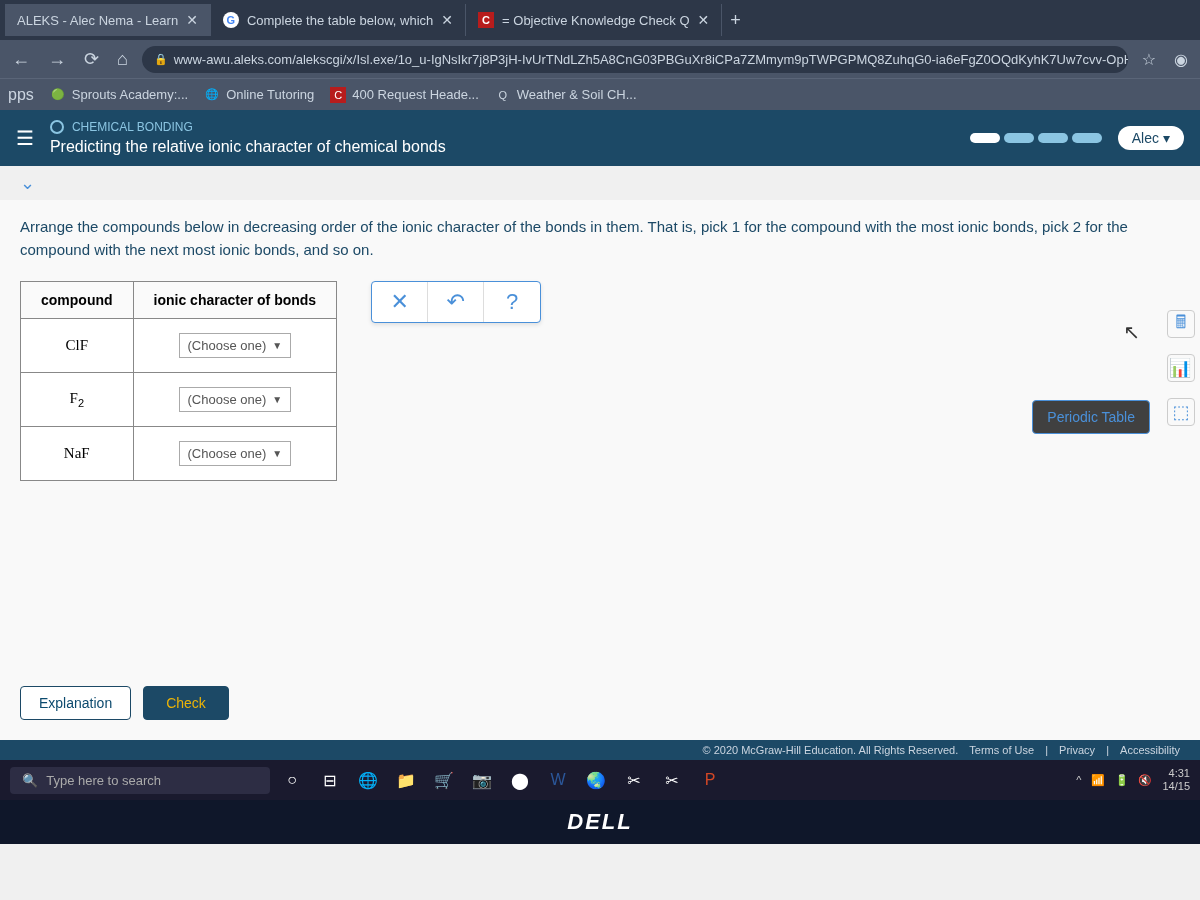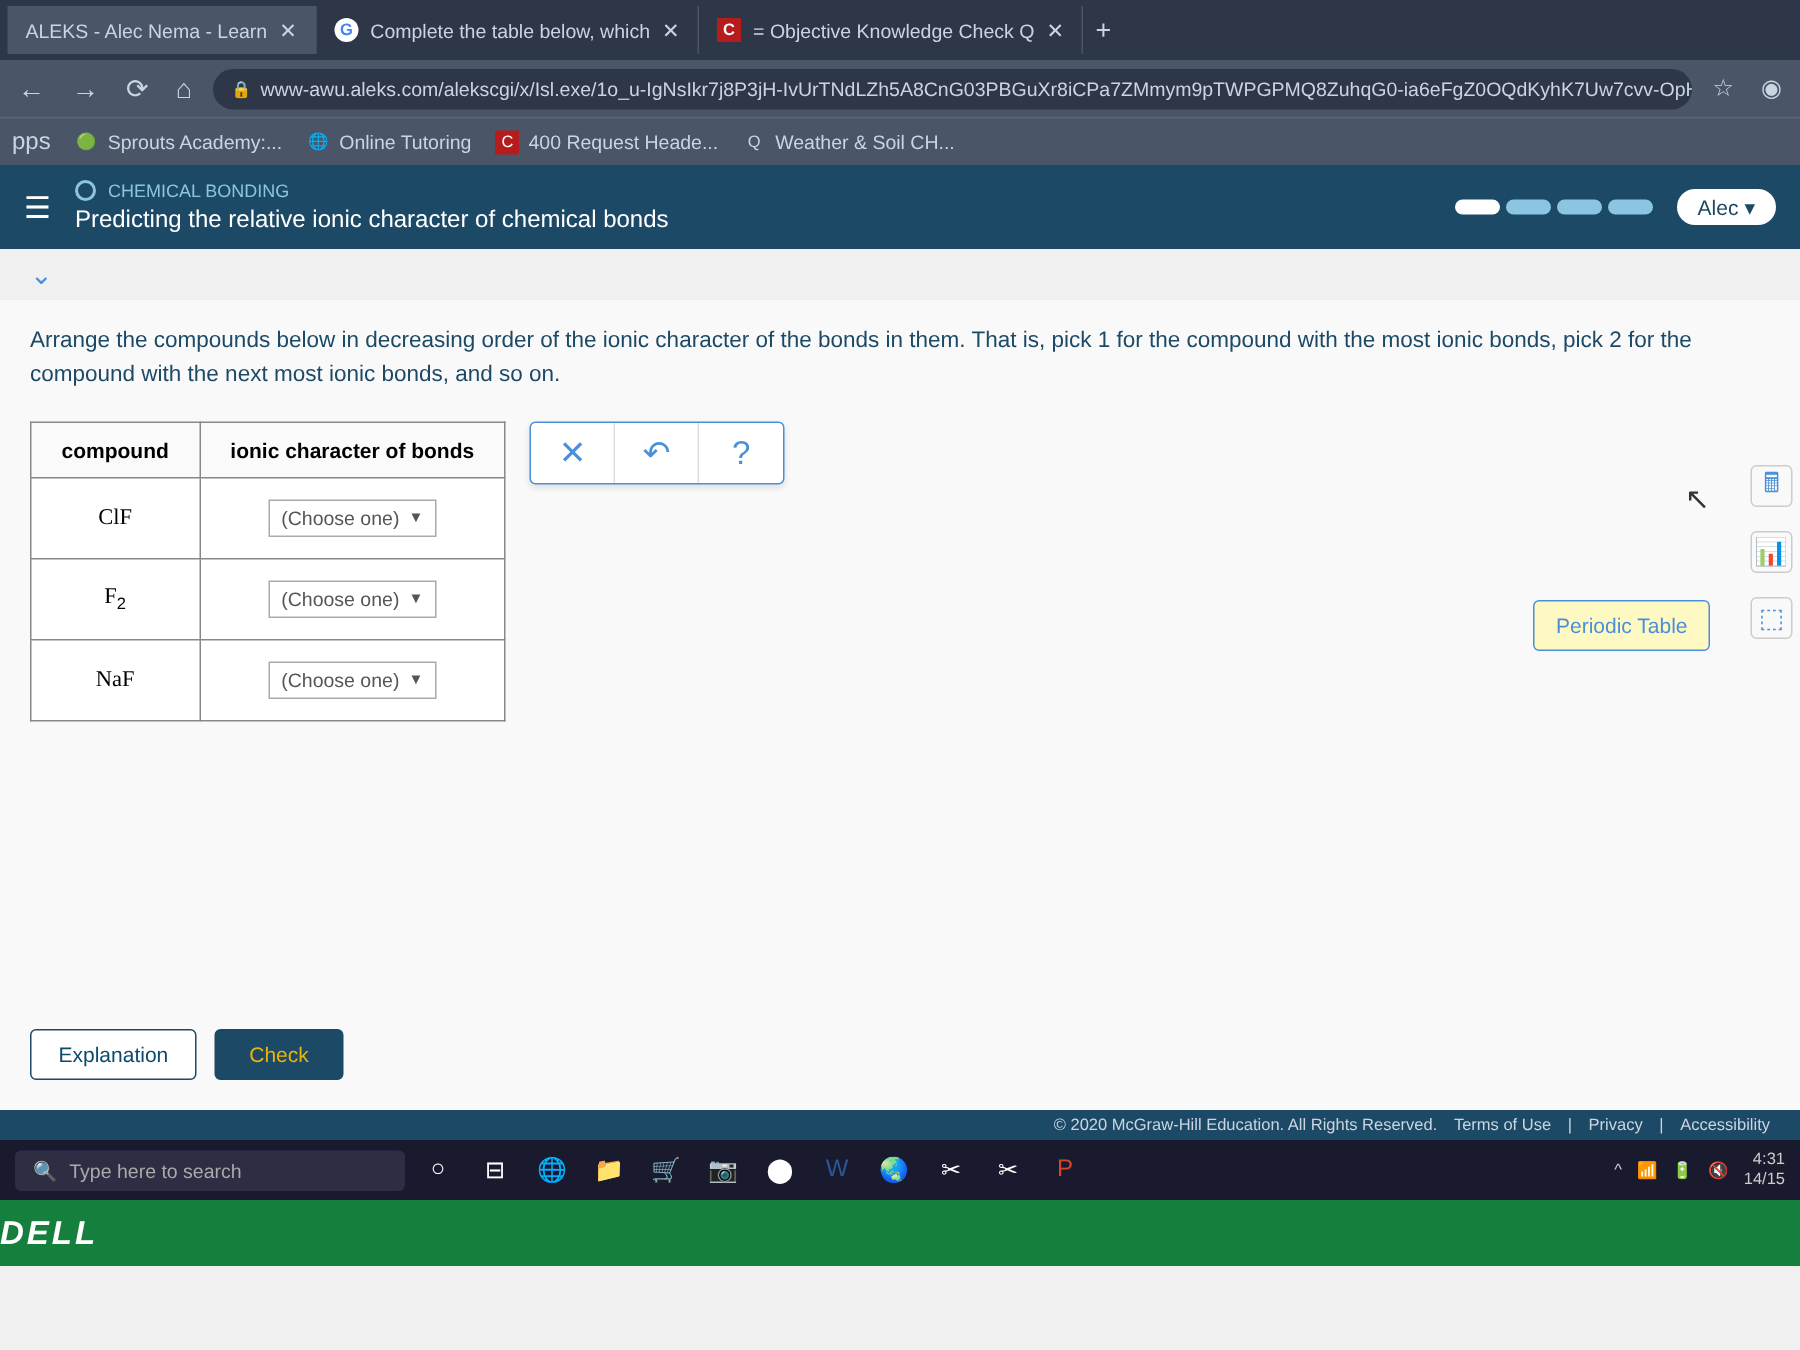--- a/index.html
+++ b/index.html
@@ -186,21 +186,21 @@
       height: 540px;
     }
     .instructions {
       color: #1c4966;
       font-size: 15px;
       line-height: 1.5;
       margin-bottom: 20px;
     }
     .work-area {
       display: flex;
-      gap: 16px;
+      gap: 34px;
       align-items: flex-start;
     }
     
     .compound-table {
       border: 1px solid #888;
       border-collapse: collapse;
       background: #fff;
     }
     .compound-table th {
       border: 1px solid #888;
@@ -259,23 +259,23 @@
     .action-btn:last-child { border-right: none; }
     .cursor-icon {
       position: absolute;
       right: 60px;
       top: 120px;
       font-size: 20px;
       color: #333;
     }
     .periodic-btn {
       position: absolute;
-      right: 60px;
+      right: 50px;
       top: 200px;
-      background: #fef9c3;
+      background: #404040;
       border: 1px solid #4a90d9;
       color: #4a90d9;
       padding: 8px 14px;
       border-radius: 4px;
       font-size: 14px;
       cursor: pointer;
       margin-left: 12px;
     }
     .side-icons {
       position: absolute;
@@ -369,24 +369,25 @@
     .tray {
       color: #ccc;
       font-size: 11px;
       display: flex;
       align-items: center;
       gap: 10px;
     }
     .tray-time { text-align: right; line-height: 1.2; }
     
     .laptop-bezel {
-      background: #15803d;
+      background: #0f172a;
       height: 44px;
       display: flex;
       align-items: center;
+      justify-content: center;
     }
     .dell-logo {
       color: #fff;
       font-size: 22px;
       font-weight: bold;
       letter-spacing: 2px;
       font-style: italic;
     }
   </style>
 </head>

